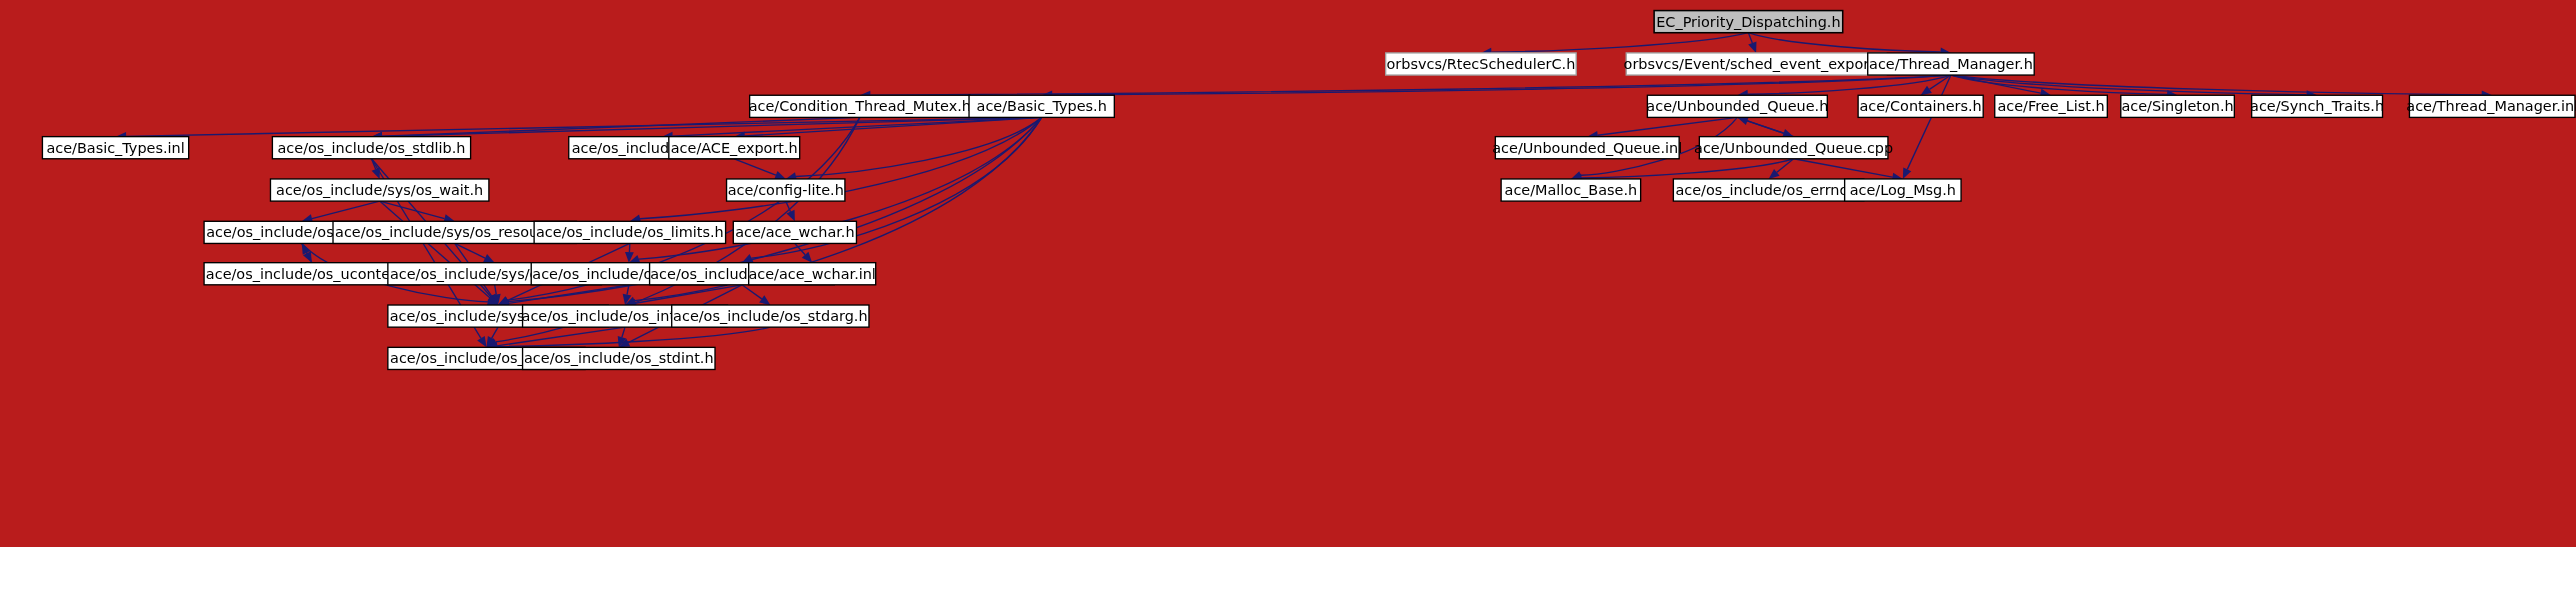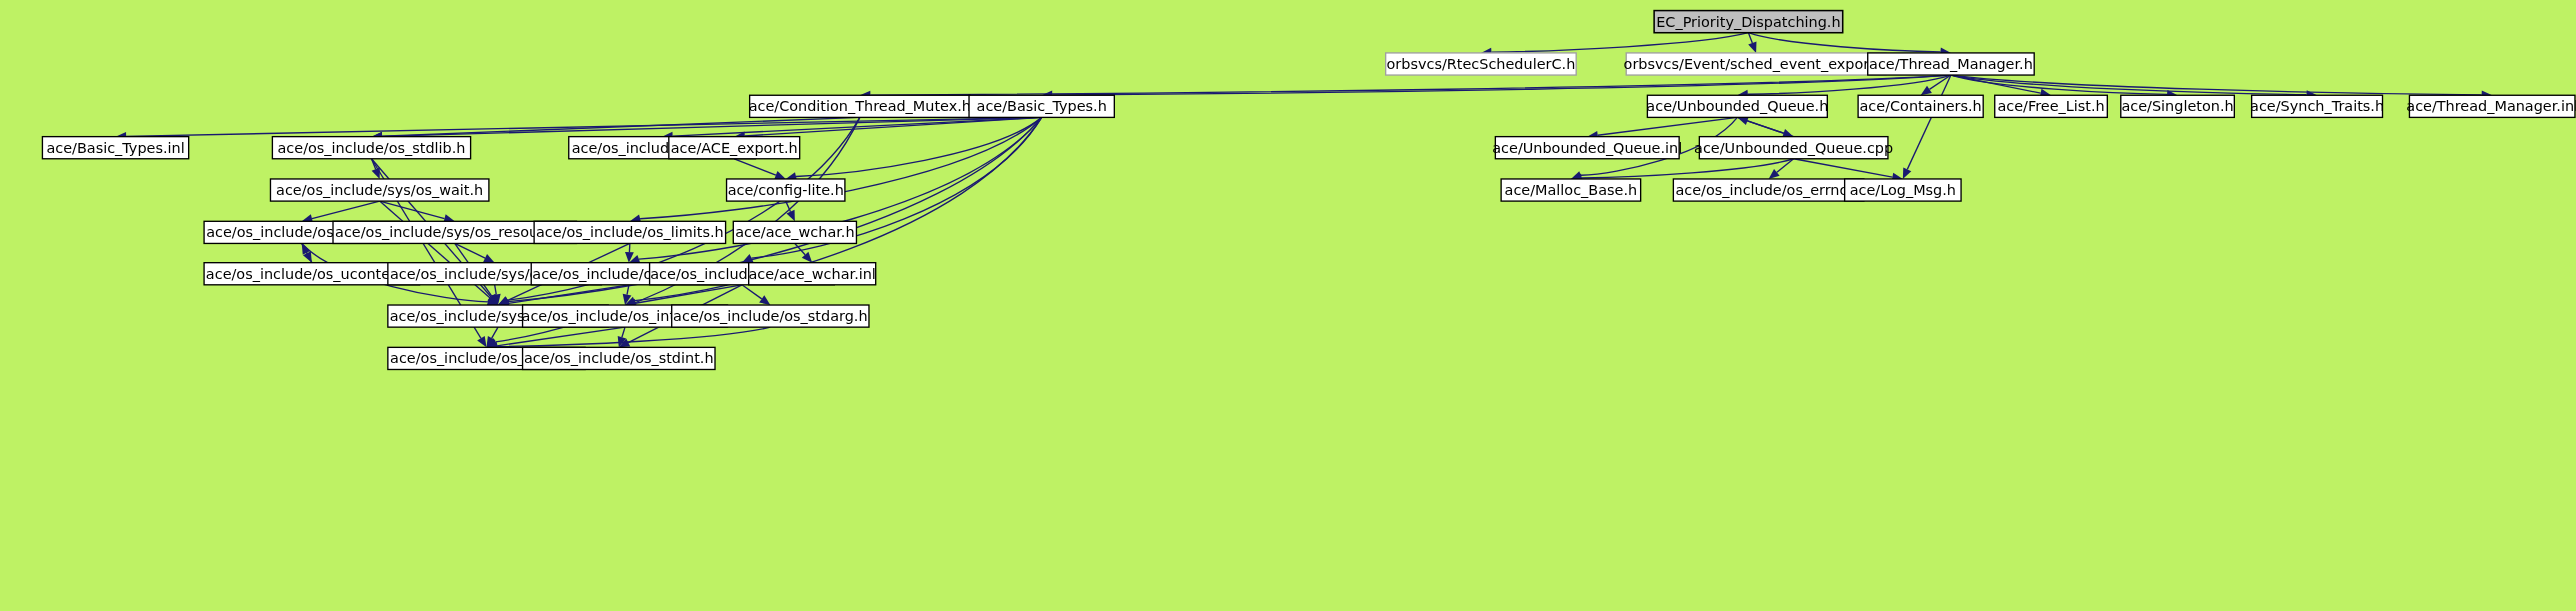--- a/index.html
+++ b/index.html
@@ -6,22 +6,22 @@
     margin: 0;
     padding: 0;
     background: #ffffff;
   }
   body {
     font-family: "DejaVu Sans", sans-serif;
   }
   #graph-wrap {
     position: relative;
     width: 2576px;
-    height: 611px;
-    background: #bef264;
+    height: 547px;
+    background: #b91c1c;
     overflow: hidden;
   }
   svg#graph-svg {
     position: absolute;
     left: 0;
     top: 0;
     width: 2576px;
     height: 611px;
     display: block;
   }

